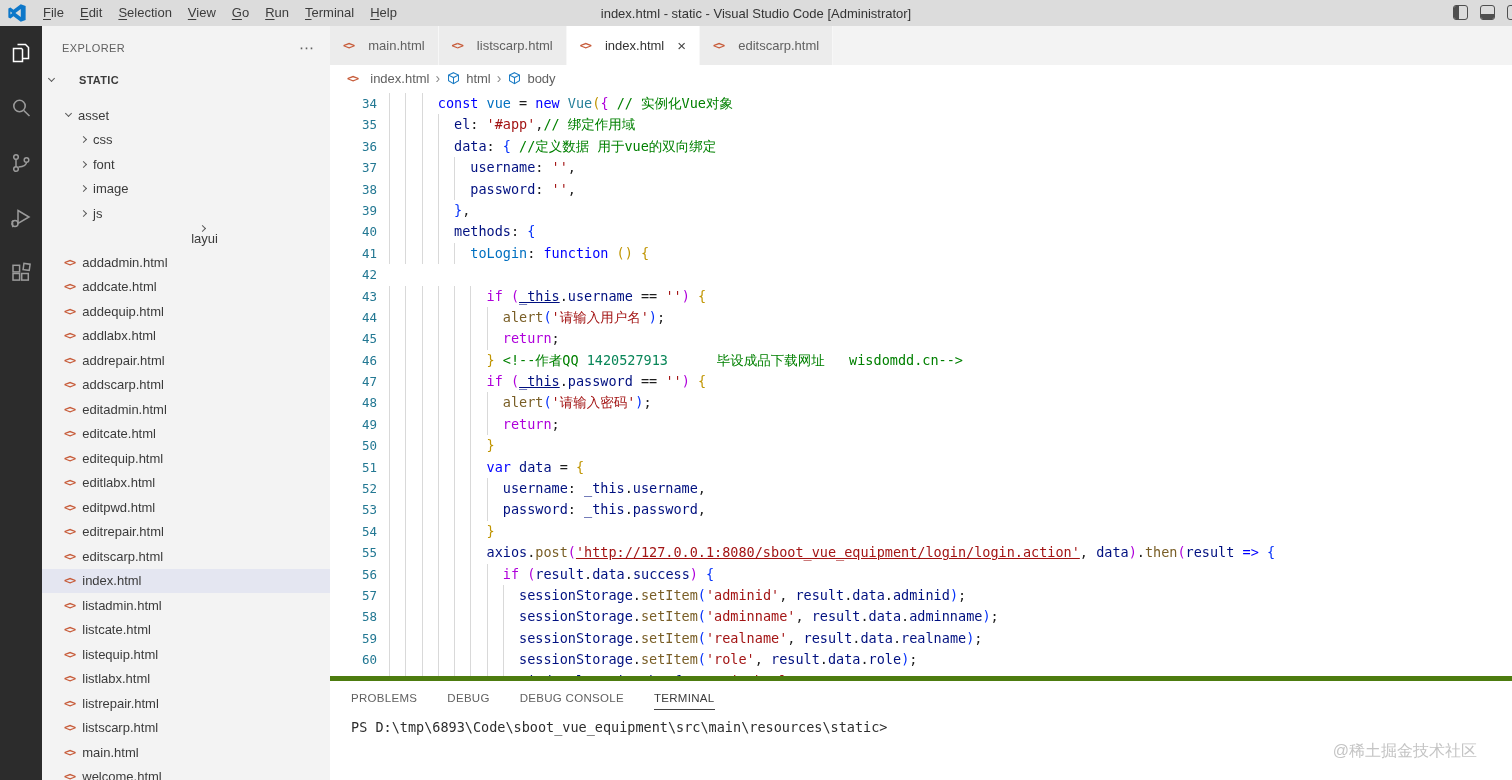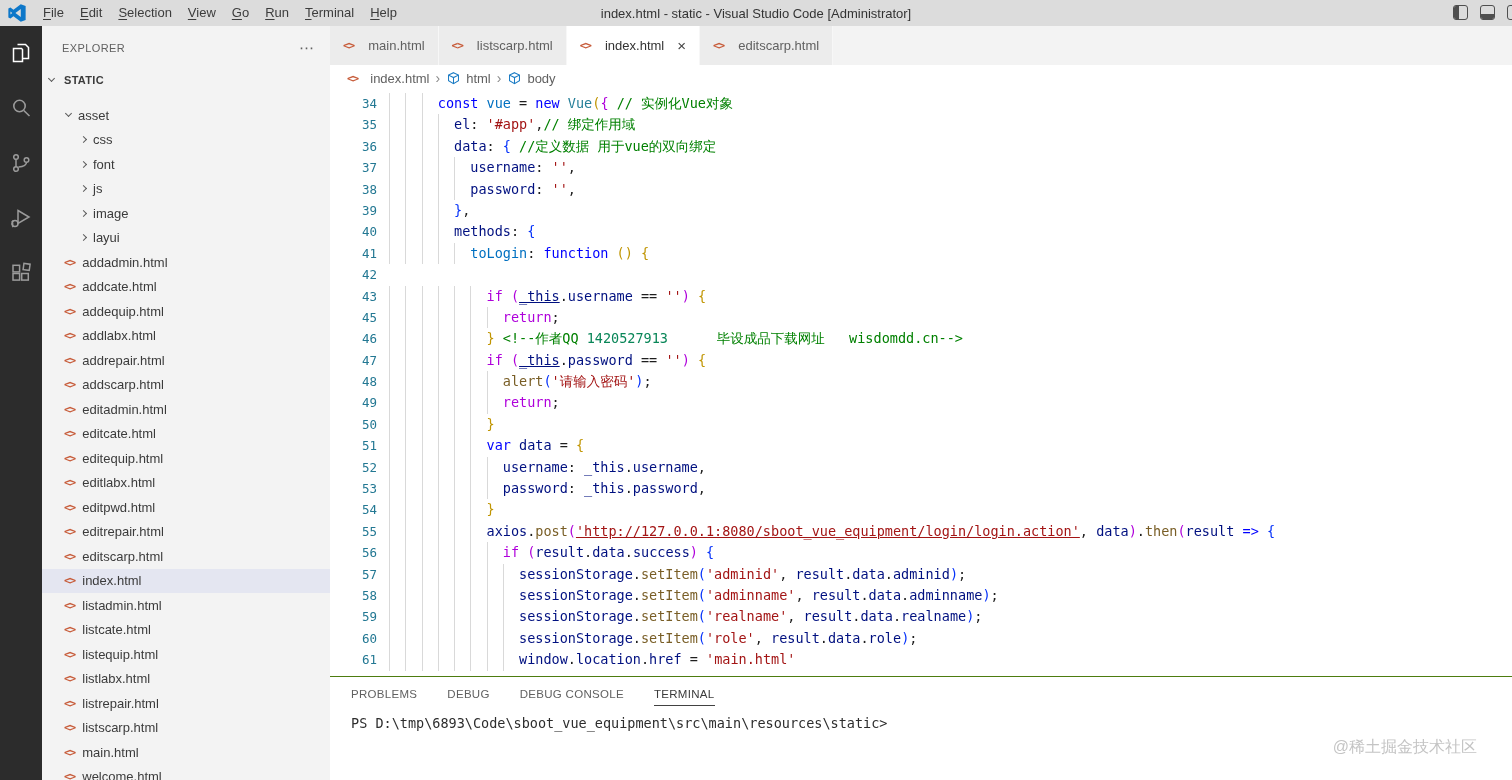--- a/index.html
+++ b/index.html
@@ -24,21 +24,21 @@
 
   .activitybar { width:42px; background:#2c2c2c; flex:none; display:flex; flex-direction:column; align-items:center; padding-top:14px; gap:29px; }
   .act-icon { width:26px; height:26px; color:#9b9b9b; display:flex; align-items:center; justify-content:center; cursor:pointer; }
   .act-icon.active { color:#ffffff; }
   .act-icon svg { width:24px; height:24px; }
 
   .sidebar { width:288px; background:#f3f3f3; flex:none; overflow:hidden; font-size:13px; color:#3b3b3b; position:relative; }
   .sb-head { display:flex; justify-content:space-between; align-items:center; padding:13px 16px 0 20px; height:31px; }
   .sb-title { font-size:11px; letter-spacing:.4px; color:#616161; }
   .sb-more { color:#616161; font-size:15px; cursor:pointer; }
-  .section-head { display:flex; align-items:center; gap:3px; margin-top:12px; height:22px; padding-left:5px;
+  .section-head { display:flex; align-items:center; gap:18px; margin-top:12px; height:22px; padding-left:5px;
                   font-size:11px; font-weight:700; letter-spacing:.3px; color:#3b3b3b; cursor:pointer; }
   .tree { margin-top:12px; }
   .tree-row { height:24.5px; display:flex; align-items:center; cursor:pointer; }
   .tree-row.selected { background:#e4e6f1; }
   .chev { width:5px; height:5px; border-right:1.3px solid #5a5a5a; border-bottom:1.3px solid #5a5a5a; flex:none; margin:0 7px 0 2px; }
   .chev.right { transform:rotate(-45deg); }
   .chev.down  { transform:rotate(45deg); margin-top:-3px; }
   .html-ico { color:#c75b39; font-family:"DejaVu Sans Mono", monospace; font-size:11px; font-weight:700; letter-spacing:-1px; margin-right:7px; flex:none; }
   .tree-label { white-space:nowrap; }
 
@@ -62,21 +62,21 @@
   .ig { display:inline-block; width:2ch; height:21.4px; vertical-align:top;
         background:linear-gradient(#d9d9d9,#d9d9d9) left top/1px 100% no-repeat; }
   .c-kw{color:#0000ff} .c-ct{color:#af00db} .c-cl{color:#267f99}
   .c-v{color:#001080}  .c-v2{color:#0070c1} .c-fn{color:#795e26}
   .c-s{color:#a31515}  .c-sl{color:#a31515; text-decoration:underline}
   .c-c{color:#008000}  .c-n{color:#098658}  .c-t{color:#1e1e1e}
   .c-b1{color:#c09502} .c-b2{color:#af00db} .c-b3{color:#0431fa}
   .c-vu{color:#001080; text-decoration:underline}
 
   
-  .panel { height:104px; flex:none; border-top:1px solid #4d7c0f; position:relative; background:#fff; }
+  .panel { height:104px; flex:none; border-top:5px solid #4d7c0f; position:relative; background:#fff; }
   .panel-tabs { display:flex; gap:30px; padding:11px 0 0 21px; font-size:11.5px; letter-spacing:.3px; color:#616161; }
   .ptab { padding-bottom:5px; cursor:pointer; }
   .ptab.active { color:#3b3b3b; border-bottom:1.5px solid #424242; }
   .term-line { font-family:"DejaVu Sans Mono","Liberation Mono",monospace; font-size:13.5px; color:#2d2d2d; padding:9px 7px 0 21px; }
   .watermark { position:absolute; right:35px; top:60px; font-size:16px; color:#c4c4c4; }
 </style>
 </head>
 <body>
 
 <div class="app">
@@ -161,27 +161,27 @@
           <div class="tree-row" style="padding-left: 37px;">
             <span class="chev right"></span>
             <span class="tree-label">css</span>
           </div>
           <div class="tree-row" style="padding-left: 37px;">
             <span class="chev right"></span>
             <span class="tree-label">font</span>
           </div>
           <div class="tree-row" style="padding-left: 37px;">
             <span class="chev right"></span>
+            <span class="tree-label">image</span>
+          </div>
+          <div class="tree-row" style="padding-left: 37px;">
+            <span class="chev right"></span>
             <span class="tree-label">js</span>
           </div>
-          <div class="tree-row" style="padding-left: 37px;">
-            <span class="chev right"></span>
-            <span class="tree-label">image</span>
-          </div>
-          <div class="tree-row" style="padding-left: 37px;">
+          <div class="tree-row" style="padding-left: 37px; flex-direction: column;">
             <span class="chev right"></span>
             <span class="tree-label">layui</span>
           </div>
           <div class="tree-row" style="padding-left: 22px;">
             <span class="html-ico">&lt;&gt;</span>
             <span class="tree-label">addadmin.html</span>
           </div>
           <div class="tree-row" style="padding-left: 22px;">
             <span class="html-ico">&lt;&gt;</span>
             <span class="tree-label">addcate.html</span>
@@ -319,20 +319,21 @@
           <div class="crow"><span class="ln">34</span><span class="ct"><span class="ig"></span><span class="ig"></span><span class="ig"></span><span class="c-kw">const</span><span class="c-t"> </span><span class="c-v2">vue</span><span class="c-t"> = </span><span class="c-kw">new</span><span class="c-t"> </span><span class="c-cl">Vue</span><span class="c-b1">(</span><span class="c-b2">{</span><span class="c-t"> </span><span class="c-c">// 实例化Vue对象</span></span></div>
           <div class="crow"><span class="ln">35</span><span class="ct"><span class="ig"></span><span class="ig"></span><span class="ig"></span><span class="ig"></span><span class="c-v">el</span><span class="c-t">: </span><span class="c-s">'#app'</span><span class="c-t">,</span><span class="c-c">// 绑定作用域</span></span></div>
           <div class="crow"><span class="ln">36</span><span class="ct"><span class="ig"></span><span class="ig"></span><span class="ig"></span><span class="ig"></span><span class="c-v">data</span><span class="c-t">: </span><span class="c-b3">{</span><span class="c-t"> </span><span class="c-c">//定义数据 用于vue的双向绑定</span></span></div>
           <div class="crow"><span class="ln">37</span><span class="ct"><span class="ig"></span><span class="ig"></span><span class="ig"></span><span class="ig"></span><span class="ig"></span><span class="c-v">username</span><span class="c-t">: </span><span class="c-s">''</span><span class="c-t">,</span></span></div>
           <div class="crow"><span class="ln">38</span><span class="ct"><span class="ig"></span><span class="ig"></span><span class="ig"></span><span class="ig"></span><span class="ig"></span><span class="c-v">password</span><span class="c-t">: </span><span class="c-s">''</span><span class="c-t">,</span></span></div>
           <div class="crow"><span class="ln">39</span><span class="ct"><span class="ig"></span><span class="ig"></span><span class="ig"></span><span class="ig"></span><span class="c-b3">}</span><span class="c-t">,</span></span></div>
           <div class="crow"><span class="ln">40</span><span class="ct"><span class="ig"></span><span class="ig"></span><span class="ig"></span><span class="ig"></span><span class="c-v">methods</span><span class="c-t">: </span><span class="c-b3">{</span></span></div>
           <div class="crow"><span class="ln">41</span><span class="ct"><span class="ig"></span><span class="ig"></span><span class="ig"></span><span class="ig"></span><span class="ig"></span><span class="c-v2">toLogin</span><span class="c-t">: </span><span class="c-kw">function</span><span class="c-t"> </span><span class="c-b1">()</span><span class="c-t"> </span><span class="c-b1">{</span></span></div>
           <div class="crow"><span class="ln">42</span></div>
           <div class="crow"><span class="ln">43</span><span class="ct"><span class="ig"></span><span class="ig"></span><span class="ig"></span><span class="ig"></span><span class="ig"></span><span class="ig"></span><span class="c-ct">if</span><span class="c-t"> </span><span class="c-b2">(</span><span class="c-vu">_this</span><span class="c-t">.</span><span class="c-v">username</span><span class="c-t"> == </span><span class="c-s">''</span><span class="c-b2">)</span><span class="c-t"> </span><span class="c-b1">{</span></span></div>
+          <div class="crow"><span class="ln">44</span><span class="ct"><span class="ig"></span><span class="ig"></span><span class="ig"></span><span class="ig"></span><span class="ig"></span><span class="ig"></span><span class="ig"></span><span class="c-fn">alert</span><span class="c-b3">(</span><span class="c-s">'请输入用户名'</span><span class="c-b3">)</span><span class="c-t">;</span></span></div>
           <div class="crow"><span class="ln">45</span><span class="ct"><span class="ig"></span><span class="ig"></span><span class="ig"></span><span class="ig"></span><span class="ig"></span><span class="ig"></span><span class="ig"></span><span class="c-ct">return</span><span class="c-t">;</span></span></div>
           <div class="crow"><span class="ln">46</span><span class="ct"><span class="ig"></span><span class="ig"></span><span class="ig"></span><span class="ig"></span><span class="ig"></span><span class="ig"></span><span class="c-b1">}</span><span class="c-t"> </span><span class="c-c">&lt;!--作者QQ </span><span class="c-n">1420527913</span><span class="c-c">      毕设成品下载网址   wisdomdd.cn--&gt;</span></span></div>
           <div class="crow"><span class="ln">47</span><span class="ct"><span class="ig"></span><span class="ig"></span><span class="ig"></span><span class="ig"></span><span class="ig"></span><span class="ig"></span><span class="c-ct">if</span><span class="c-t"> </span><span class="c-b2">(</span><span class="c-vu">_this</span><span class="c-t">.</span><span class="c-v">password</span><span class="c-t"> == </span><span class="c-s">''</span><span class="c-b2">)</span><span class="c-t"> </span><span class="c-b1">{</span></span></div>
           <div class="crow"><span class="ln">48</span><span class="ct"><span class="ig"></span><span class="ig"></span><span class="ig"></span><span class="ig"></span><span class="ig"></span><span class="ig"></span><span class="ig"></span><span class="c-fn">alert</span><span class="c-b3">(</span><span class="c-s">'请输入密码'</span><span class="c-b3">)</span><span class="c-t">;</span></span></div>
           <div class="crow"><span class="ln">49</span><span class="ct"><span class="ig"></span><span class="ig"></span><span class="ig"></span><span class="ig"></span><span class="ig"></span><span class="ig"></span><span class="ig"></span><span class="c-ct">return</span><span class="c-t">;</span></span></div>
           <div class="crow"><span class="ln">50</span><span class="ct"><span class="ig"></span><span class="ig"></span><span class="ig"></span><span class="ig"></span><span class="ig"></span><span class="ig"></span><span class="c-b1">}</span></span></div>
           <div class="crow"><span class="ln">51</span><span class="ct"><span class="ig"></span><span class="ig"></span><span class="ig"></span><span class="ig"></span><span class="ig"></span><span class="ig"></span><span class="c-kw">var</span><span class="c-t"> </span><span class="c-v">data</span><span class="c-t"> = </span><span class="c-b1">{</span></span></div>
           <div class="crow"><span class="ln">52</span><span class="ct"><span class="ig"></span><span class="ig"></span><span class="ig"></span><span class="ig"></span><span class="ig"></span><span class="ig"></span><span class="ig"></span><span class="c-v">username</span><span class="c-t">: </span><span class="c-v">_this</span><span class="c-t">.</span><span class="c-v">username</span><span class="c-t">,</span></span></div>
           <div class="crow"><span class="ln">53</span><span class="ct"><span class="ig"></span><span class="ig"></span><span class="ig"></span><span class="ig"></span><span class="ig"></span><span class="ig"></span><span class="ig"></span><span class="c-v">password</span><span class="c-t">: </span><span class="c-v">_this</span><span class="c-t">.</span><span class="c-v">password</span><span class="c-t">,</span></span></div>
           <div class="crow"><span class="ln">54</span><span class="ct"><span class="ig"></span><span class="ig"></span><span class="ig"></span><span class="ig"></span><span class="ig"></span><span class="ig"></span><span class="c-b1">}</span></span></div>

